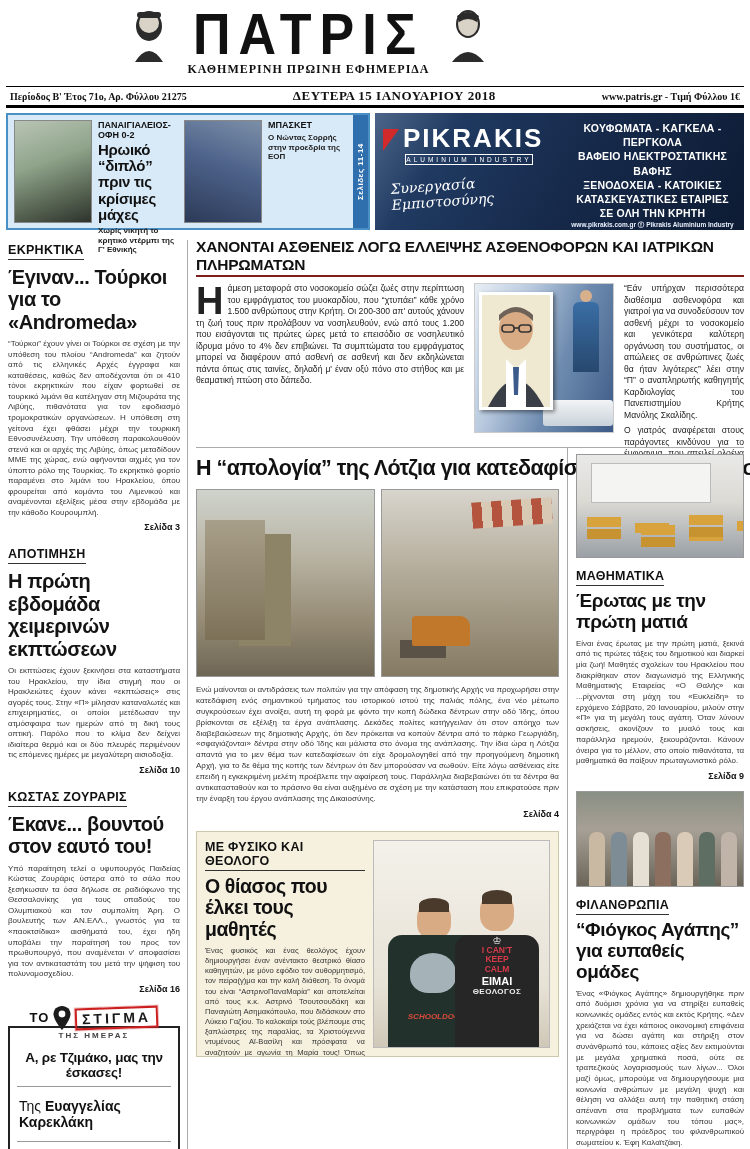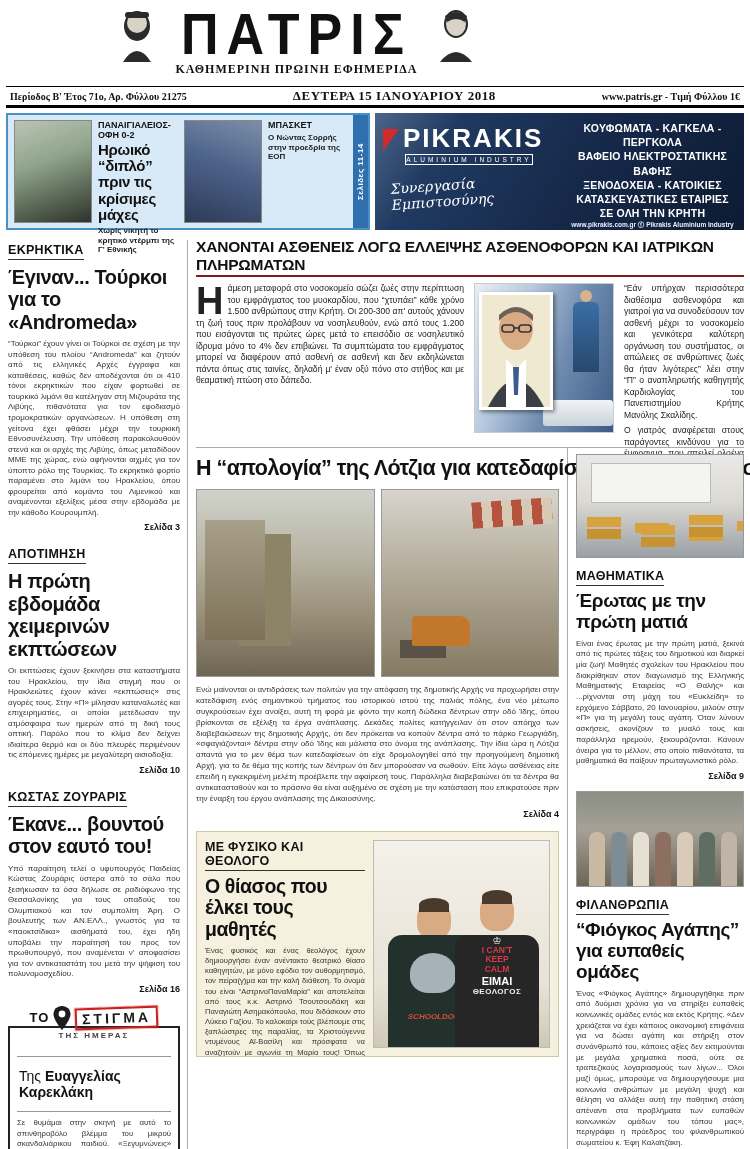--- a/index.html
+++ b/index.html
@@ -3,21 +3,21 @@
 <meta charset="utf-8">
 <style>
   * { margin:0; padding:0; box-sizing:border-box; }
   html,body { background:#e9e9e9; }
   #page {
     position:relative; width:750px; height:1149px; margin:0 auto;
     background:#fff; color:#111; overflow:hidden;
     font-family:"Liberation Sans","DejaVu Sans",sans-serif;
   }
   
-  #masthead { position:absolute; top:0; left:0; width:593px; height:86px; text-align:center; }
+  #masthead { position:absolute; top:0; left:12px; width:593px; height:86px; text-align:center; }
   .logo-row { display:flex; align-items:center; justify-content:center; gap:18px; padding-top:4px; }
   .logo-title { font-size:52px; font-weight:bold; letter-spacing:8px; transform:scaleY(1.12); transform-origin:center; }
   .portrait { width:52px; height:56px; }
   .subtitle { font-family:"Liberation Serif","DejaVu Serif",serif; font-weight:bold; font-size:12px; letter-spacing:1px; margin-top:-2px; }
   #datebar {
     position:absolute; top:86px; left:6px; width:738px; height:22px;
     border-top:1px solid #000; border-bottom:3px solid #000;
     display:flex; align-items:center; justify-content:space-between; padding:0 4px;
   }
   .datebar-left { font-family:"Liberation Serif","DejaVu Serif",serif; font-size:10px; font-weight:bold; }
@@ -246,20 +246,21 @@
           <span class="stigma-to">ΤΟ</span>
           <svg width="18" height="24" viewBox="0 0 18 24">
             <path d="M9 0C4 0 0.5 3.6 0.5 8.2 0.5 14 9 24 9 24S17.5 14 17.5 8.2C17.5 3.6 14 0 9 0Z" fill="#1c1c1c"></path>
             <circle cx="9" cy="8" r="3.4" fill="#fff"></circle>
           </svg>
           <span class="stigma-stamp">ΣΤΙΓΜΑ</span>
         </div>
         <div class="stigma-sub">ΤΗΣ ΗΜΕΡΑΣ</div>
       </div>
       <div class="stigma-box">
+        <div class="stigma-title">Α, ρε Τζιμάκο, μας την έσκασες!</div>
         <div class="stigma-byline">
           <span>Της</span>
           <b>Ευαγγελίας Καρεκλάκη</b>
         </div>
         <div class="stigma-body clearfix">
           <span>Σε θυμάμαι στην σκηνή με αυτό το σπινθηροβόλο βλέμμα του μικρού σκανδαλιάρικου παιδιού. «Ξεγυμνώνεις» χωρίς αναστολές την... κρυφή γοητεία της μπουρζουαζίας, κλείνοντας συνωμοτικά το μάτι στο «γυφτάκι της Πανεπιστημίου». Τρυφερά ντροπαλός και χαριτωμένα αθυρόστομος, αθεράπευτα ευαίσθητος και επιβεβλημένα κυνικός, ανήμπορος να τιθασεύσεις την καλλιτεχνική σου σχιζοφρένεια και τη γενετική σου ευρύτητα. Παντού και πάντα με το μαύρο κολάν αλά Νουρέγιεφ, σάτυρος και Σαρλό μαζί, αγνός και δαιμόνιος, εξορκιστής και εξορκισμένος...</span>
           
         </div>
       </div>
     </div>

